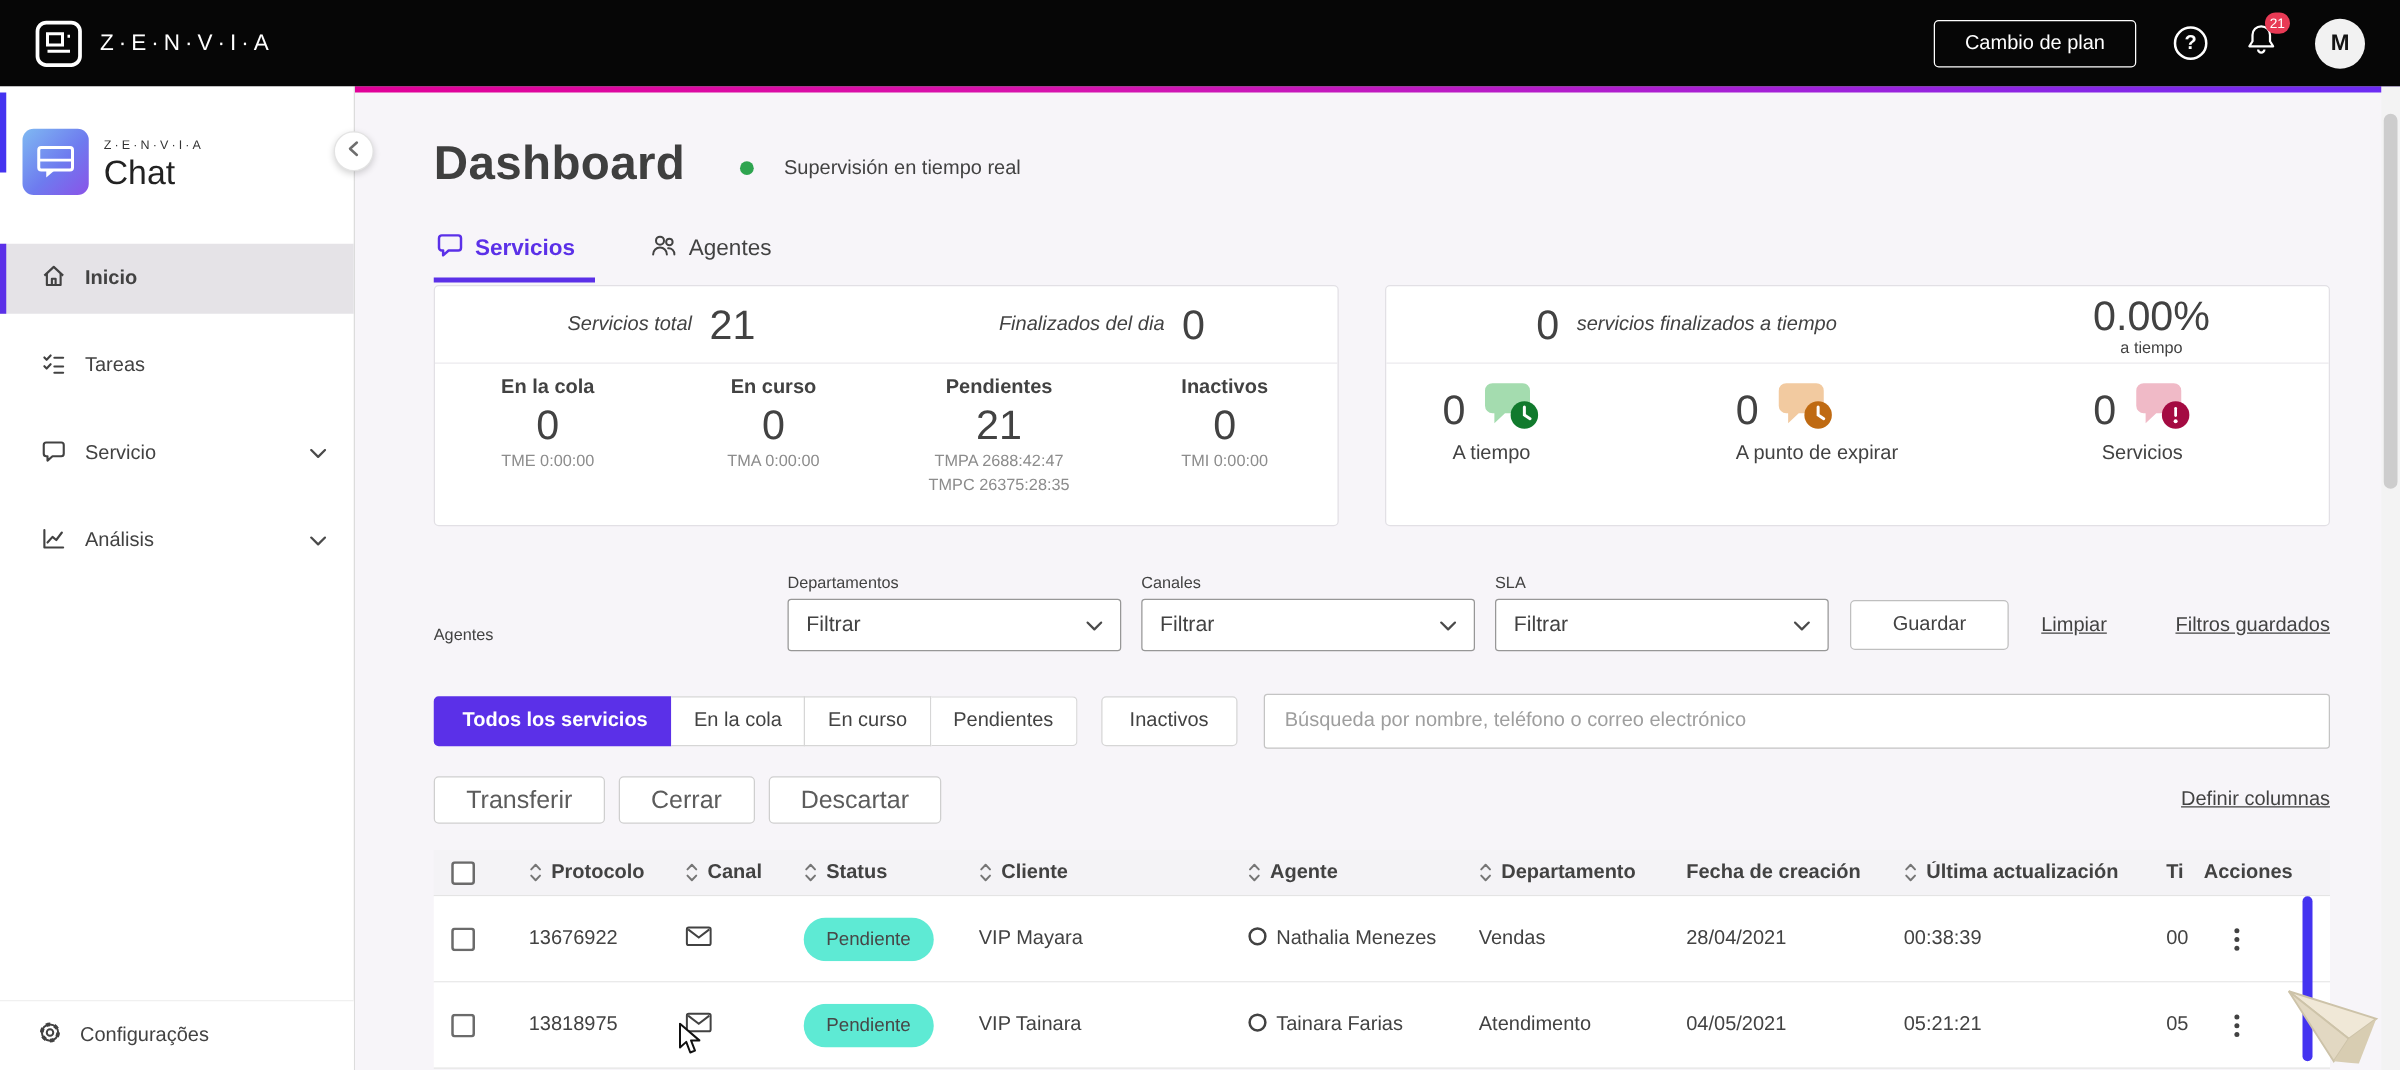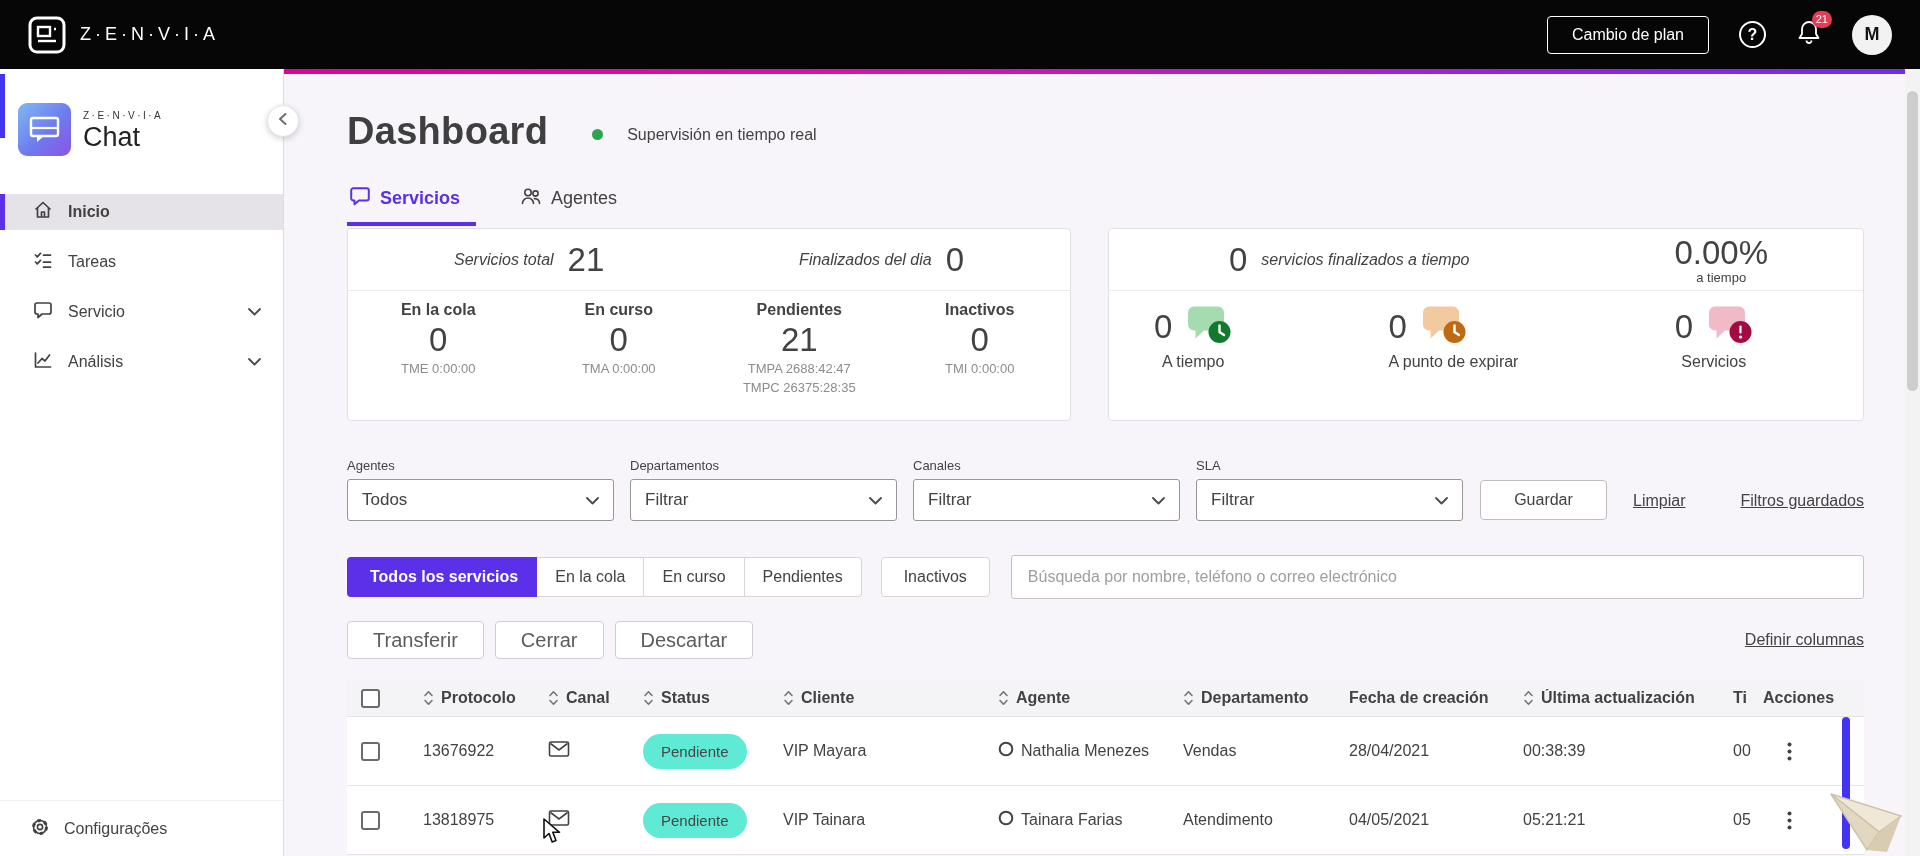--- a/index.html
+++ b/index.html
@@ -30,21 +30,21 @@
   
   .sidebar { position:absolute; top:69px; left:0; bottom:0; width:284px; background:#fff;
              border-right:1px solid #DCDCDC; z-index:24; }
   .side-logo { display:flex; gap:11px; margin:33px 0 0 17px; align-items:center; }
   .logo-text-sm { font-size:10px; letter-spacing:2.5px; color:#333; }
   .logo-text-lg { font-size:27px; color:#222; font-weight:400; margin-top:1px; }
   .collapse-btn { position:absolute; top:36px; right:-16px; width:32px; height:32px; border-radius:50%;
                   background:#fff; border:1px solid #E3E3E3; box-shadow:0 2px 6px rgba(0,0,0,.18);
                   display:flex; align-items:center; justify-content:center; cursor:pointer; z-index:26; }
   .nav { margin-top:33px; }
-  .nav-item { height:36px; display:flex; align-items:center; gap:15px; padding-left:33px;
+  .nav-item { height:56px; display:flex; align-items:center; gap:15px; padding-left:33px;
               font-size:16px; color:#424242; margin-bottom:14px; cursor:pointer; }
   .nav-item.active { background:#E5E3E7; border-left:5px solid #5B30E8; padding-left:28px; font-weight:bold; }
   .nav-chevron { margin-left:auto; margin-right:22px; display:flex; }
   .side-footer { position:absolute; bottom:0; left:0; right:0; height:56px; display:flex; align-items:center;
                  gap:14px; padding-left:30px; font-size:16px; color:#424242; border-top:1px solid #F0F0F0;
                  background:#fff; cursor:pointer; }
 
   
   .main { position:absolute; left:285px; top:74px; right:0; bottom:0; padding:0 56px 0 62px; overflow:hidden; }
 
@@ -395,28 +395,20 @@
             </div>
             <div class="sla-label">Servicios</div>
           </div>
         </div>
       </section>
     </div>
 
     <div class="filters">
       <div class="fgroup">
         <label class="flabel">Agentes</label>
-        <div class="select">
-          <span>Todos</span>
-          <span>
-            <svg width="13" height="8" viewBox="0 0 13 8" fill="none" stroke="#4A4A4A" stroke-width="1.8" stroke-linecap="round" stroke-linejoin="round">
-                <path d="M1 1 L6.5 6.5 L12 1"></path>
-              </svg>
-          </span>
-        </div>
       </div>
       <div class="fgroup">
         <label class="flabel">Departamentos</label>
         <div class="select">
           <span>Filtrar</span>
           <span>
             <svg width="13" height="8" viewBox="0 0 13 8" fill="none" stroke="#4A4A4A" stroke-width="1.8" stroke-linecap="round" stroke-linejoin="round">
                 <path d="M1 1 L6.5 6.5 L12 1"></path>
               </svg>
           </span>

